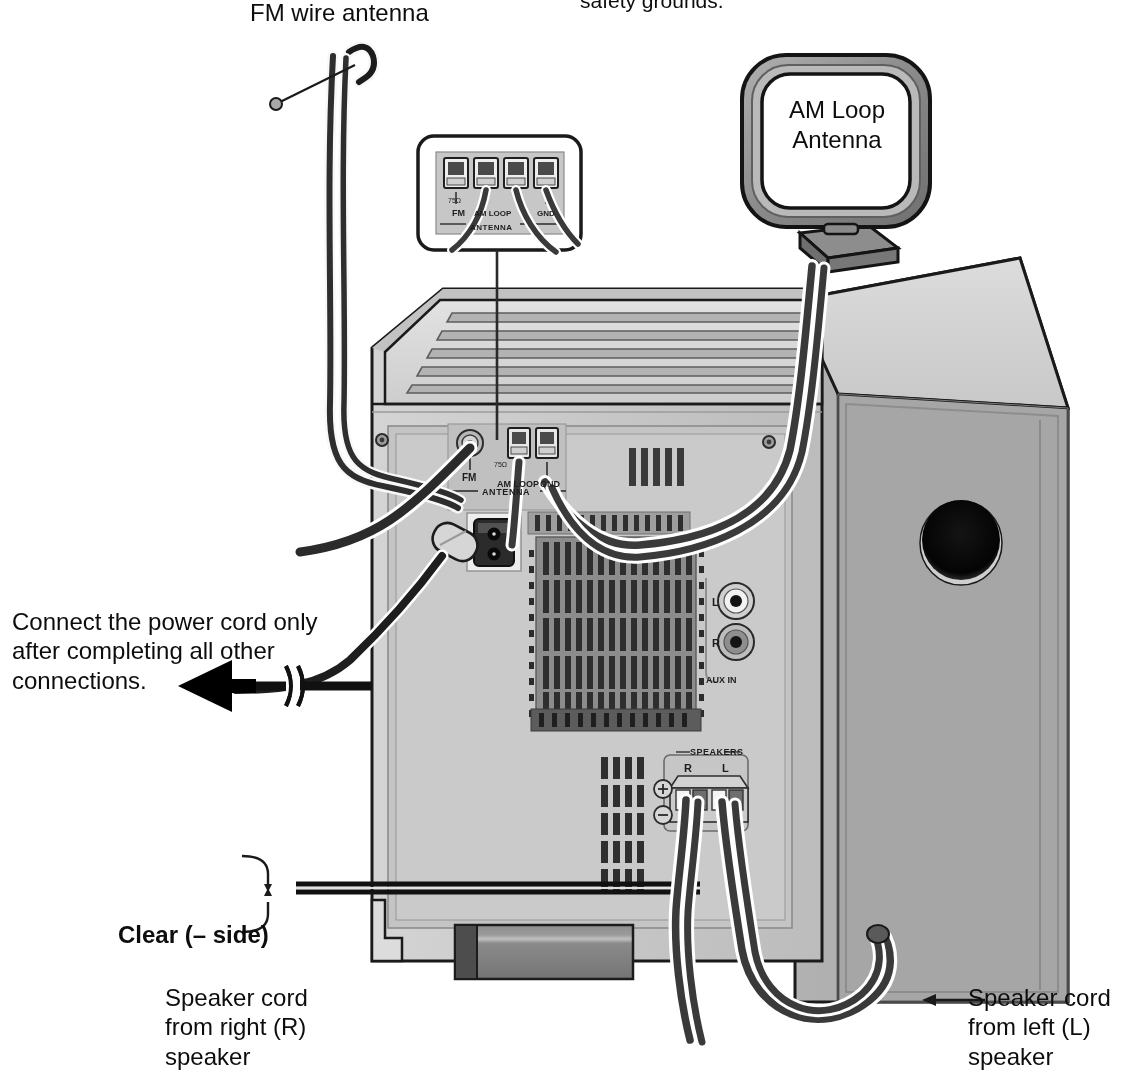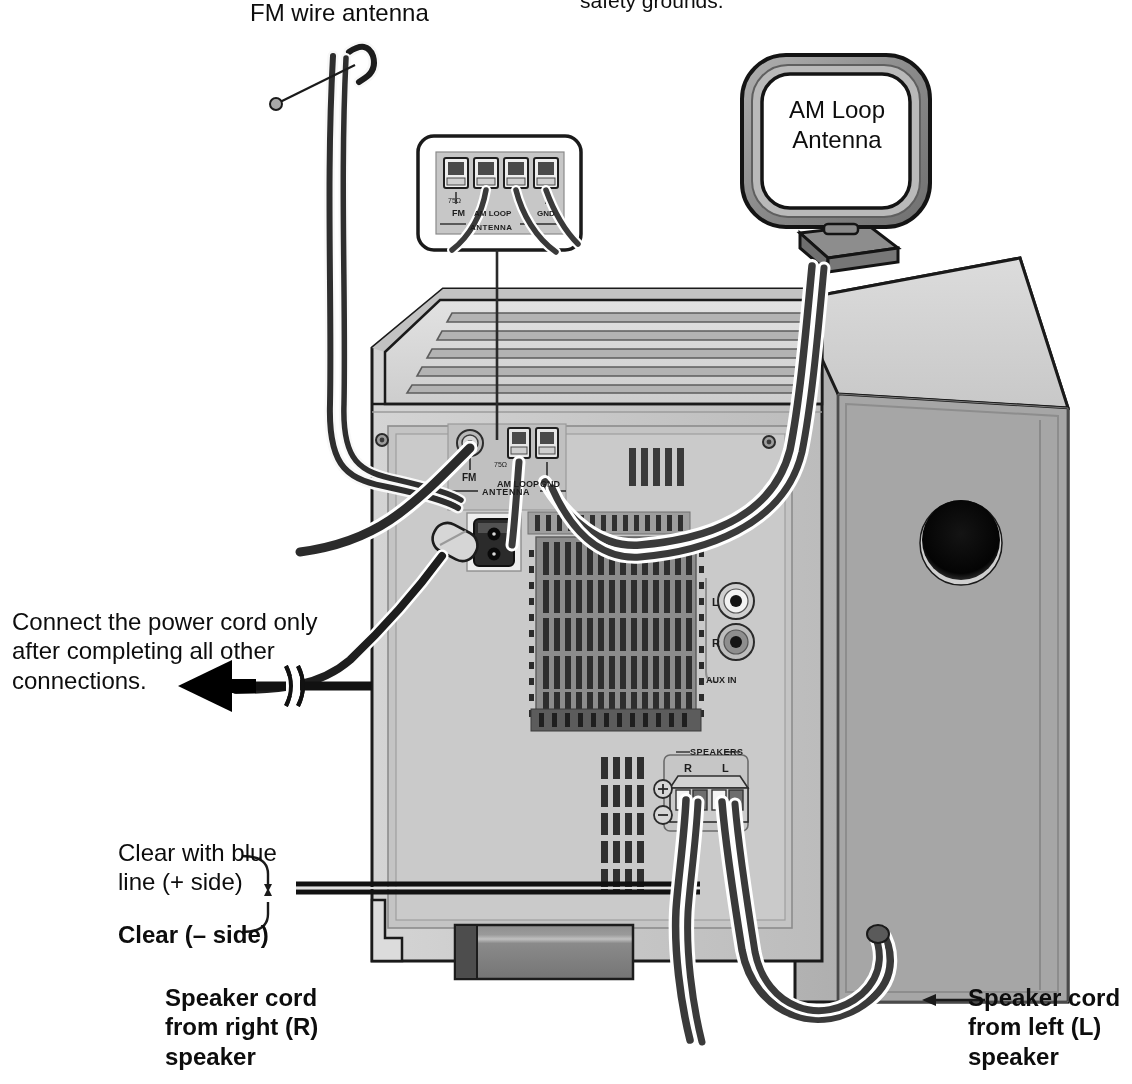--- a/index.html
+++ b/index.html
@@ -4,21 +4,21 @@
 <style>
   html,body{margin:0;padding:0;background:#fff;}
   body{width:1132px;height:1084px;position:relative;overflow:hidden;
        font-family:"Liberation Sans", sans-serif;color:#111;}
   #stage{position:absolute;left:0;top:0;width:1132px;height:1084px;}
   svg{position:absolute;left:0;top:0;}
   .lbl{position:absolute;font-family:"Liberation Sans",sans-serif;color:#0d0d0d;
        line-height:1.22;white-space:pre-line;}
   .lbl-lg{font-size:24px;}
   .lbl-md{font-size:21px;}
-  .lbl-bold{font-weight:700;}
+  .lbl-bold{font-weight:400;}
 </style>
 </head>
 <body>
 
 <div id="stage">
 
 <svg width="1132" height="1084" viewBox="0 0 1132 1084">
   <defs>
     <linearGradient id="gTop" x1="0" y1="0" x2="0" y2="1">
       <stop offset="0" stop-color="#e2e2e2"></stop>
@@ -501,22 +501,20 @@
 <div class="lbl lbl-md" style="left:580px;top:-12px;">safety grounds.</div>
 
 
 <div class="lbl lbl-lg" style="left:781px;top:95px;width:112px;text-align:center;">AM Loop</div>
 <div class="lbl lbl-lg" style="left:781px;top:125px;width:112px;text-align:center;">Antenna</div>
 
 <div class="lbl lbl-lg" style="left:12px;top:580px;margin-top:27px;">Connect the power cord only
 after completing all other
 connections.</div>
 
-<div class="lbl lbl-lg" style="left:118px;top:838px;">Clear with blue
-line (+ side)</div>
 
 <div class="lbl lbl-lg" style="left:118px;top:920px;font-weight:bold;">Clear (– side)</div>
 
 <div class="lbl lbl-lg lbl-bold" style="left:165px;top:983px;">Speaker cord
 from right (R)
 speaker</div>
 
 <div class="lbl lbl-lg lbl-bold" style="left:968px;top:983px;">Speaker cord
 from left (L)
 speaker</div>

